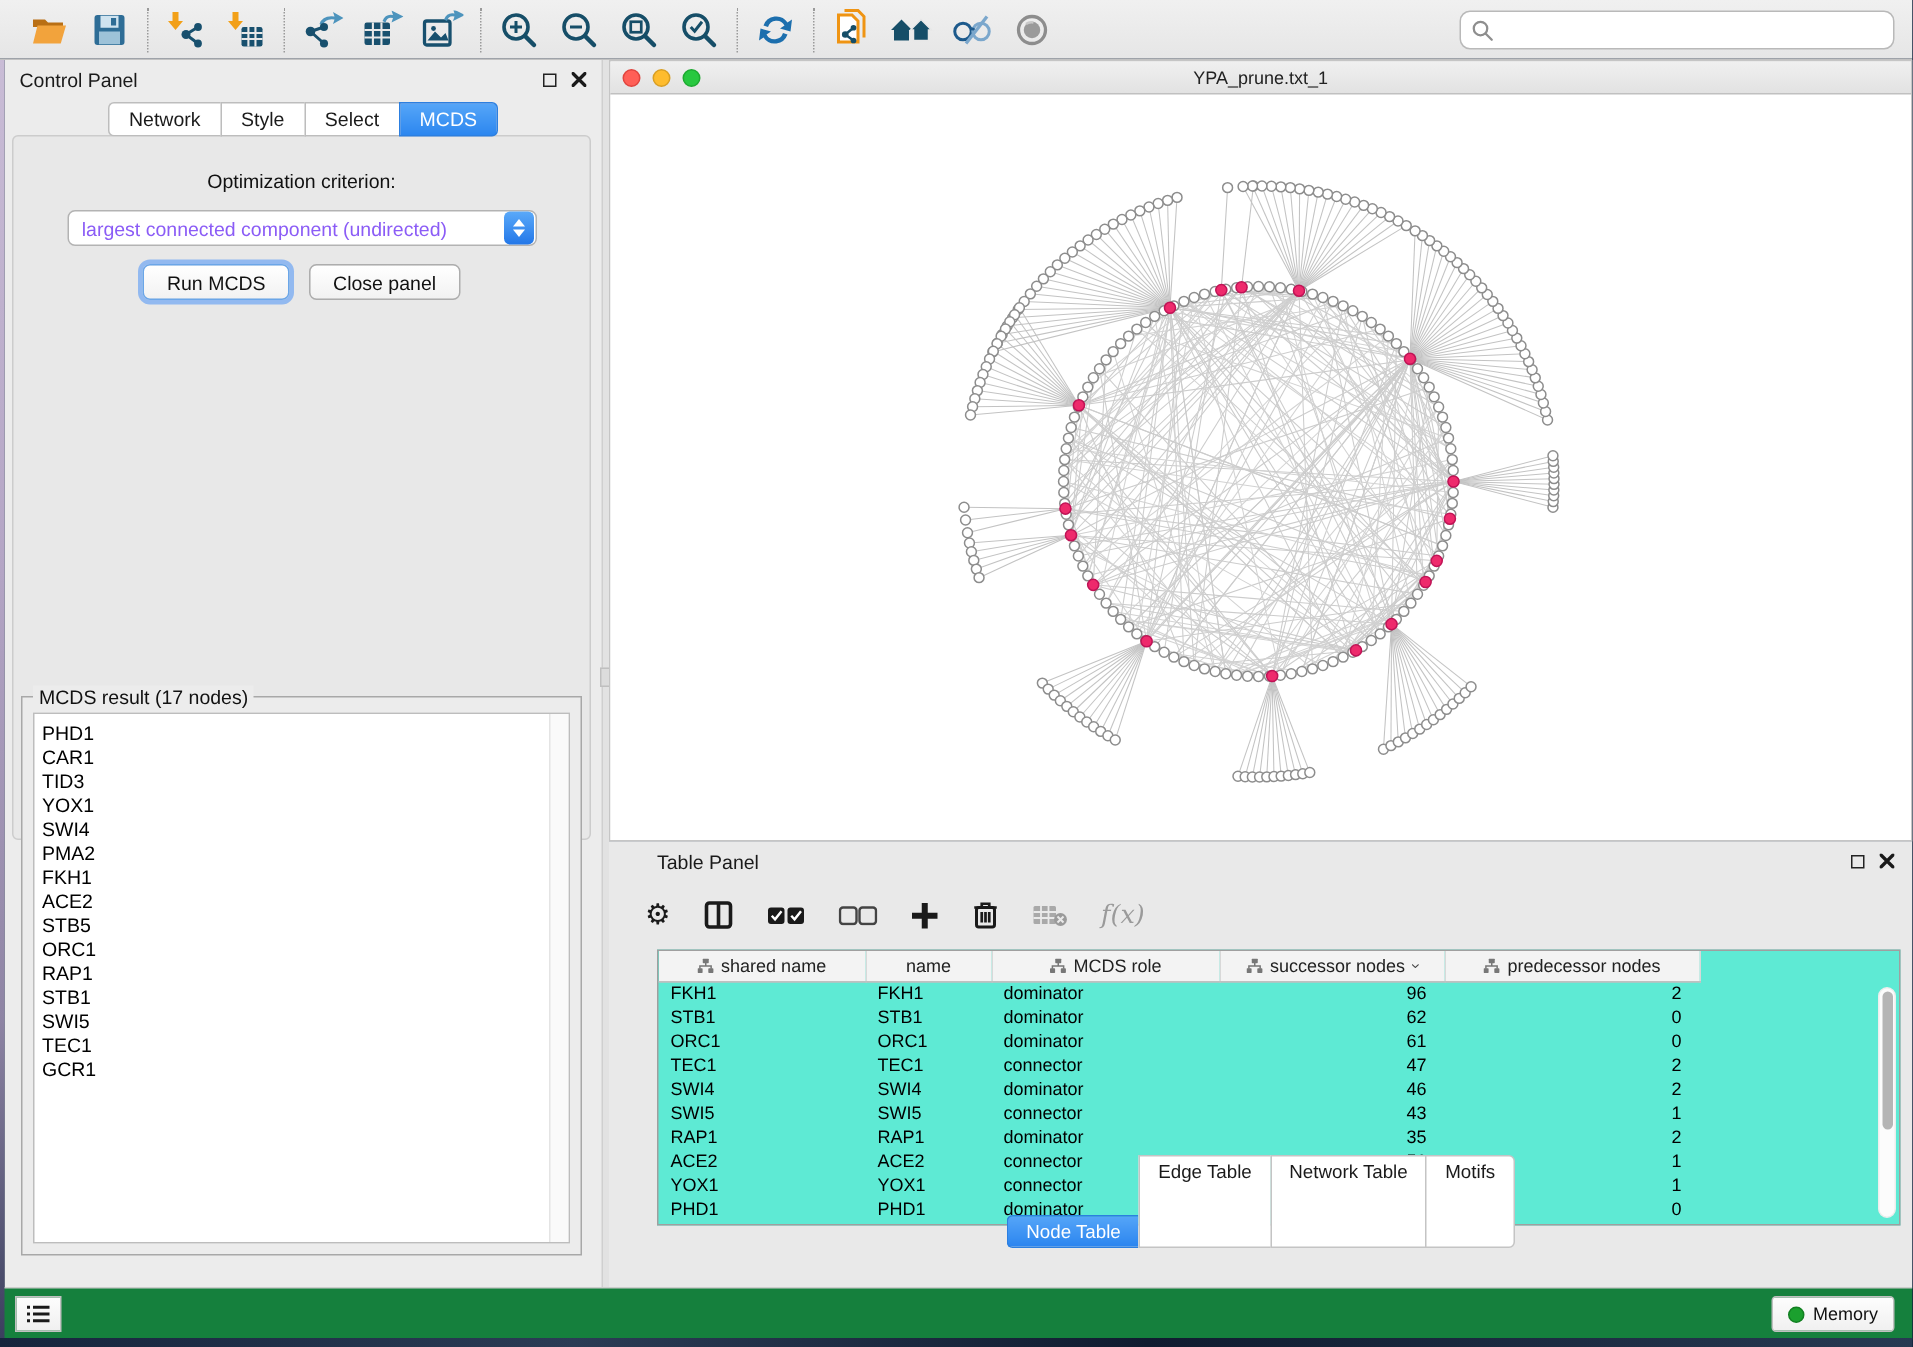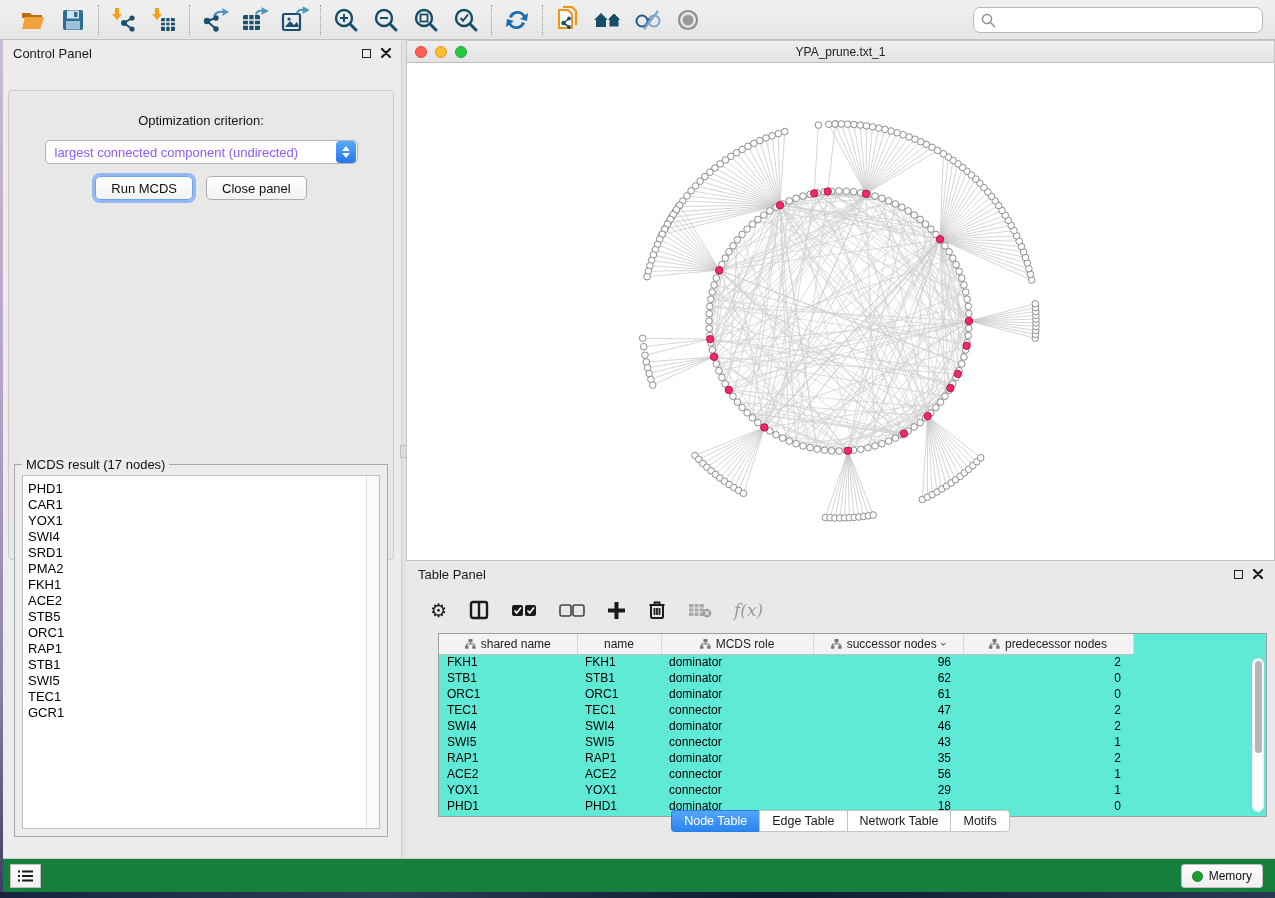--- a/index.html
+++ b/index.html
@@ -82,21 +82,21 @@
   .tl { width:12px; height:12px; border-radius:50%; }
   .tl.red { background:#ff5f57; border:.5px solid #e0443e; }
   .tl.yellow { background:#febc2e; border:.5px solid #d99f23; }
   .tl.green { background:#28c840; border:.5px solid #1eaa31; }
   .net-title { font-size:12px; color:#222; }
   .net-canvas { width:867px; height:497px; background:#fff; }
 
   
   .table-panel { position:absolute; left:406px; top:561px; width:869px; height:297px; background:#e9e9e9; }
   .tp-header { height:26px; display:flex; align-items:center; padding:0 12px; }
-  .tp-title { font-size:13px; color:#1a1a1a; }
+  .tp-title { font-size:13px; color:#1a1a1a;margin-left:20px; }
   .tp-toolbar { margin:4px 8px 0 8px; height:38px; background:#e9e9e9;
     display:flex; align-items:center; gap:22px; padding:0 16px; }
   .tp-tool { display:flex; align-items:center; }
   .gear-glyph { font-size:19px; color:#1a1a1a; line-height:1; }
   .fx-glyph { font-family:"DejaVu Serif", serif; font-style:italic; font-size:17px; color:#9a9a9a; }
 
   .node-table-wrap { position:absolute; left:8px; right:8px; top:72px; height:184px;
     background:#5eead4; border:1px solid #9f9f9f; overflow:hidden;margin-left:24px; }
   table.node-table { border-collapse:collapse; table-layout:fixed; width:694px; }
   .node-table th { height:20px; background:#f3f3f3; border-right:1px solid #d8d8d8;
@@ -107,21 +107,21 @@
     white-space:nowrap; overflow:hidden; }
   .node-table td.num { text-align:right; padding-right:12px; }
   .sort-arrow { display:inline-block; transform:rotate(90deg); font-size:11px; color:#444; }
   .tbl-vscroll { position:absolute; right:2px; top:24px; bottom:4px; width:12px;
     background:#fcfcfc; border:1px solid #ededed; border-radius:6px; }
   .tbl-thumb { position:absolute; left:1.5px; top:2px; width:7px; height:92px; background:#b5b5b5; border-radius:4px; }
 
   .tp-tabs { position:absolute; left:0; right:0; bottom:26px; display:flex; justify-content:center; }
   .tp-tab { font-size:12.5px; padding:3px 12px; background:#fff; border:1px solid #c4c4c4;
     border-right:none; color:#1a1a1a; }
-  .tp-tab:first-child { border-radius:4px 0 0 4px; }
+  .tp-tab:first-child { border-radius:4px 0 0 4px;margin-top:40px; }
   .tp-tab:last-child { border-right:1px solid #c4c4c4; border-radius:0 4px 4px 0; }
   .tp-tab.active { background:linear-gradient(#55a5f8,#2b85ef); border-color:#2c7fe0; color:#fff; }
 
   
   .status-bar { position:absolute; left:0; right:0; bottom:5px; height:35px; background:#15803d;
     border-top:1px solid #cdcdcd; }
   .hamburger-btn { position:absolute; left:10px; top:5px; width:31px; height:24px;
     background:linear-gradient(#fdfdfd,#f0f0f0); border:1px solid #c0c0c0; display:flex;
     align-items:center; justify-content:center; }
   .memory-btn { position:absolute; right:12px; top:5px; height:24px; padding:0 10px;
@@ -294,20 +294,26 @@
       <span class="panel-header-icons">
         <span class="float-icon"></span>
         <span class="close-icon">
           <svg width="10" height="10" viewBox="0 0 10 10">
               <path d="M1 1 L9 9 M9 1 L1 9" stroke="#1a1a1a" stroke-width="2.2" stroke-linecap="round"></path>
             </svg>
         </span>
       </span>
     </div>
 
+    <div class="cp-tabs">
+        <div class="cp-tab">Network</div>
+        <div class="cp-tab">Style</div>
+        <div class="cp-tab">Select</div>
+        <div class="cp-tab active">MCDS</div>
+      </div>
 
     <div class="cp-content">
       <div class="opt-label">Optimization criterion:</div>
       <div class="opt-select">
         <span class="opt-select-value">largest connected component (undirected)</span>
         <span class="opt-stepper">
             <span class="tri-up"></span>
             <span class="tri-down"></span>
           </span>
       </div>
@@ -316,23 +322,23 @@
         <button class="btn">Close panel</button>
       </div>
     </div>
 
     <div class="mcds-fieldset">
       <span class="mcds-legend">MCDS result (17 nodes)</span>
       <div class="mcds-list">
         <ul>
             <li>PHD1</li>
             <li>CAR1</li>
+            <li>TID3</li>
             <li>YOX1</li>
             <li>SWI4</li>
-            <li>SRD1</li>
             <li>PMA2</li>
             <li>FKH1</li>
             <li>ACE2</li>
             <li>STB5</li>
             <li>ORC1</li>
             <li>RAP1</li>
             <li>STB1</li>
             <li>SWI5</li>
             <li>TEC1</li>
             <li>GCR1</li>

